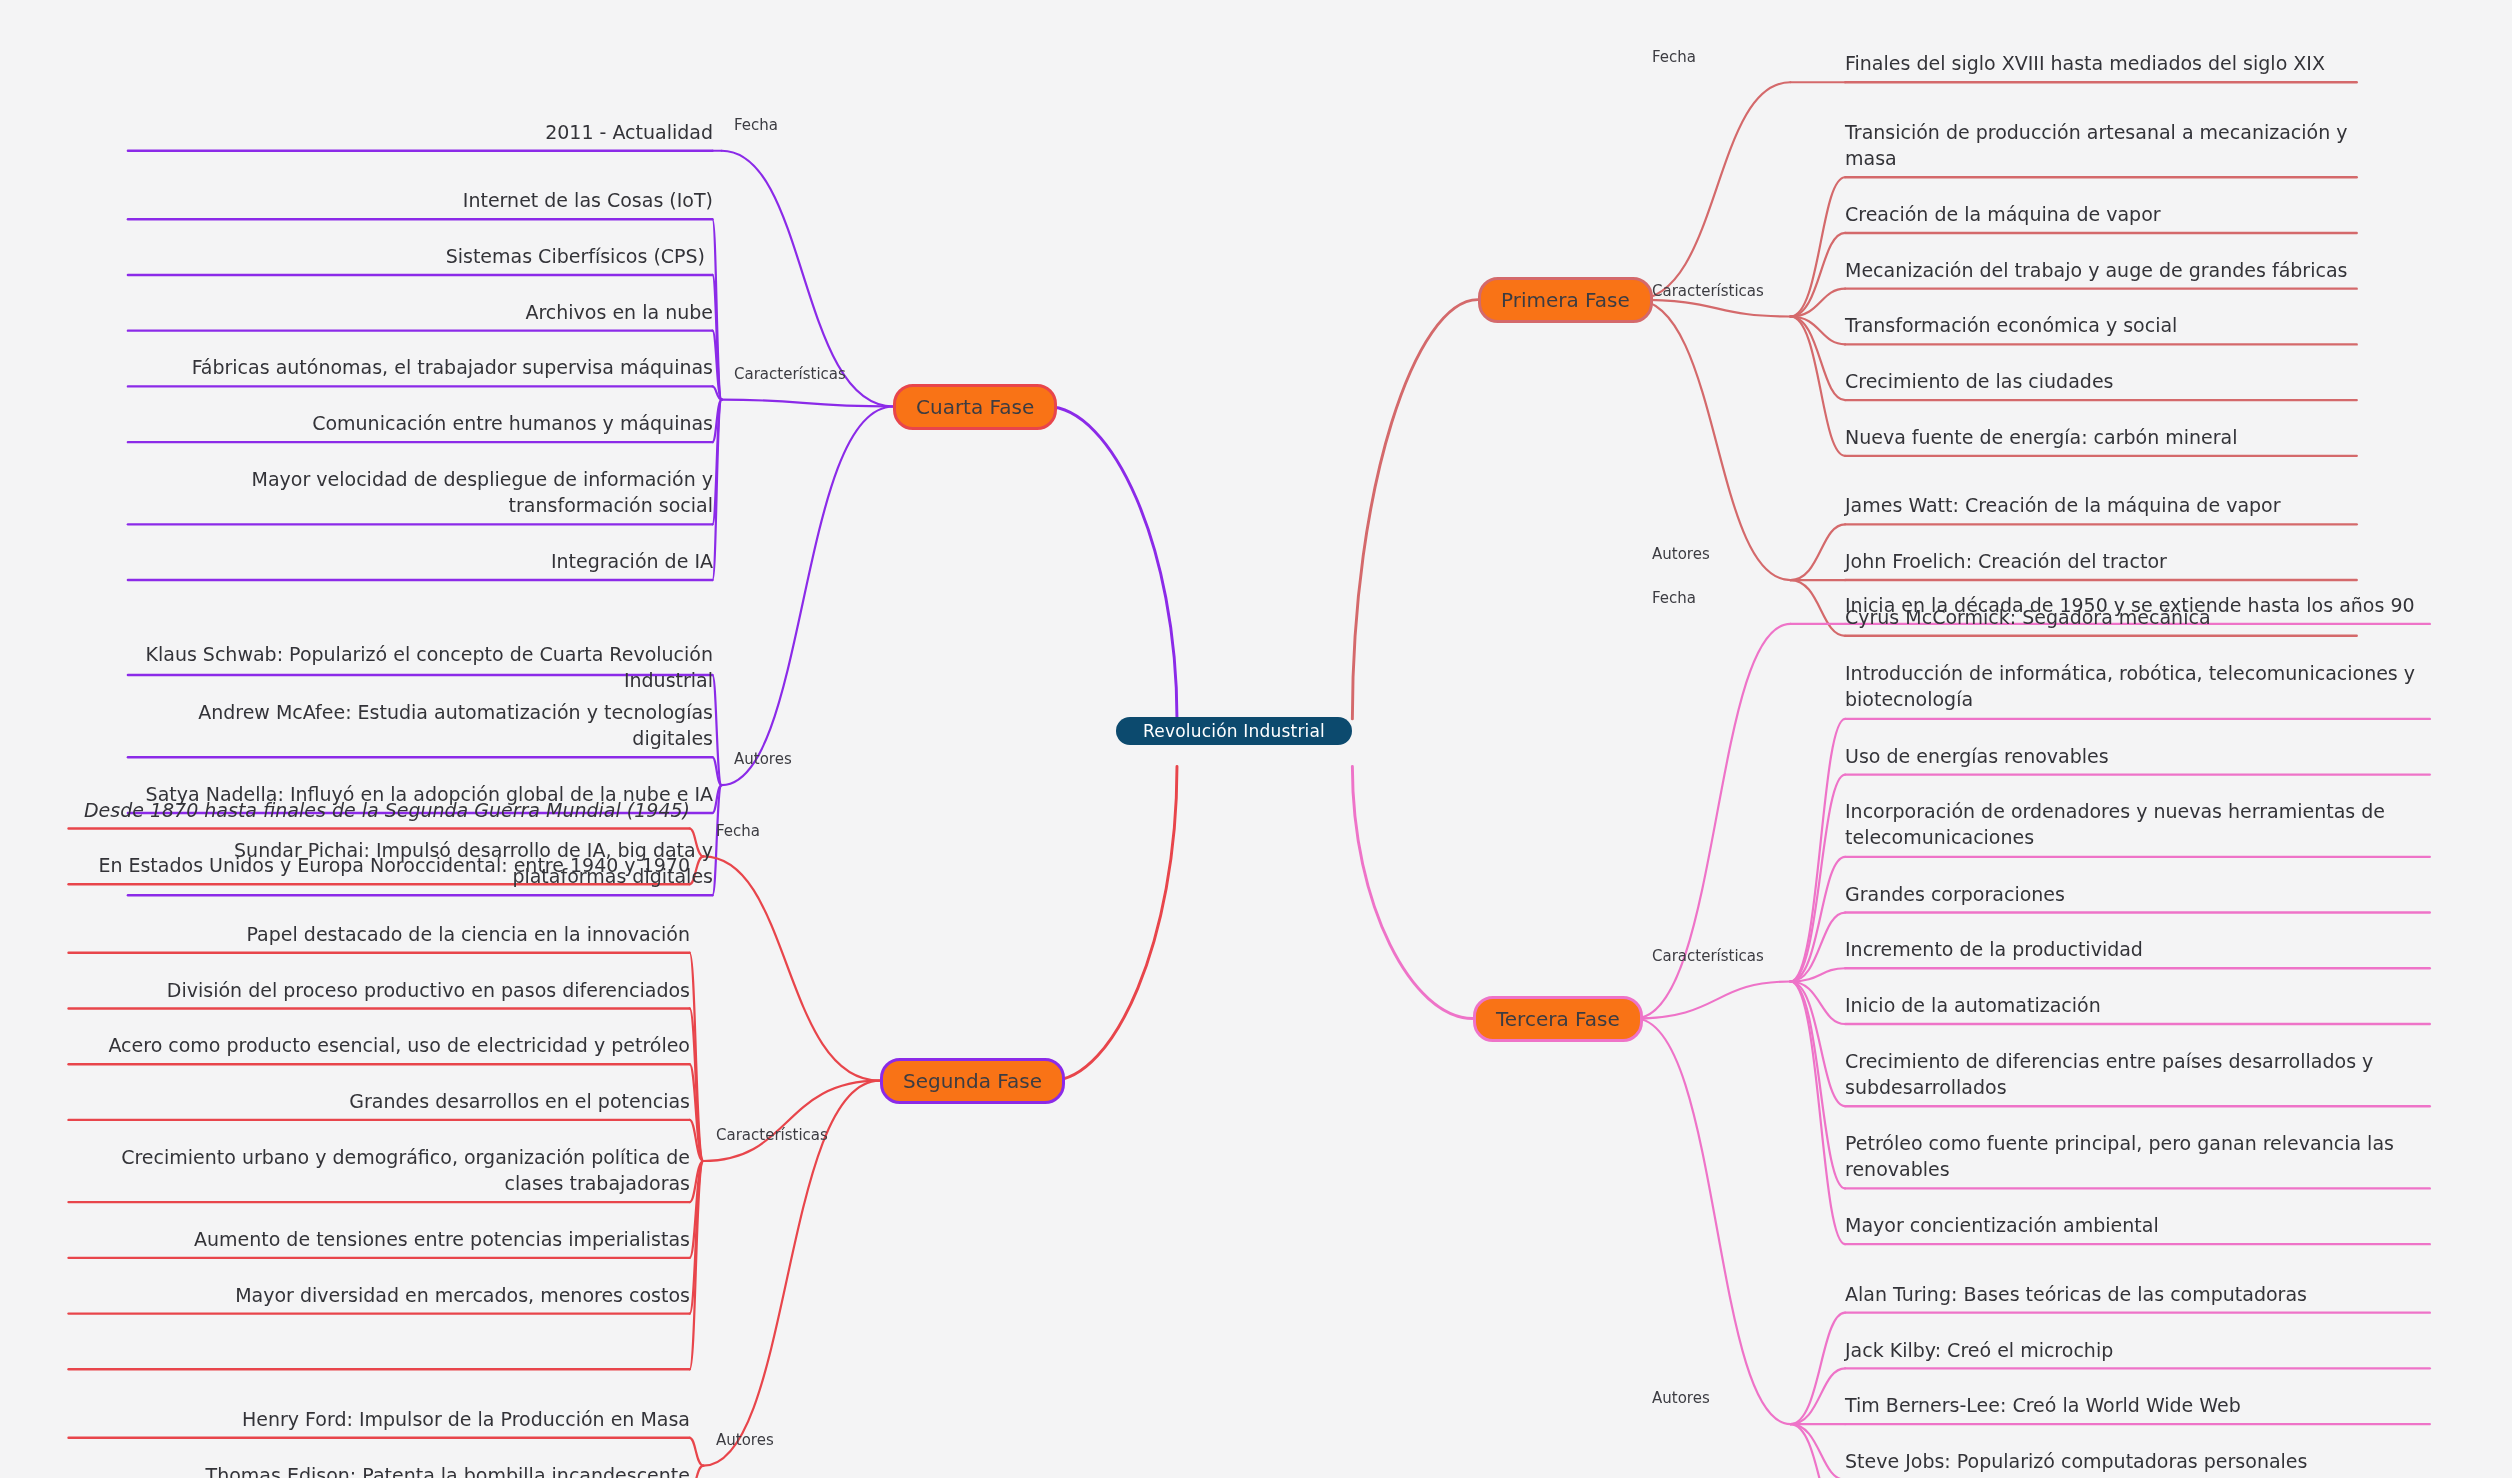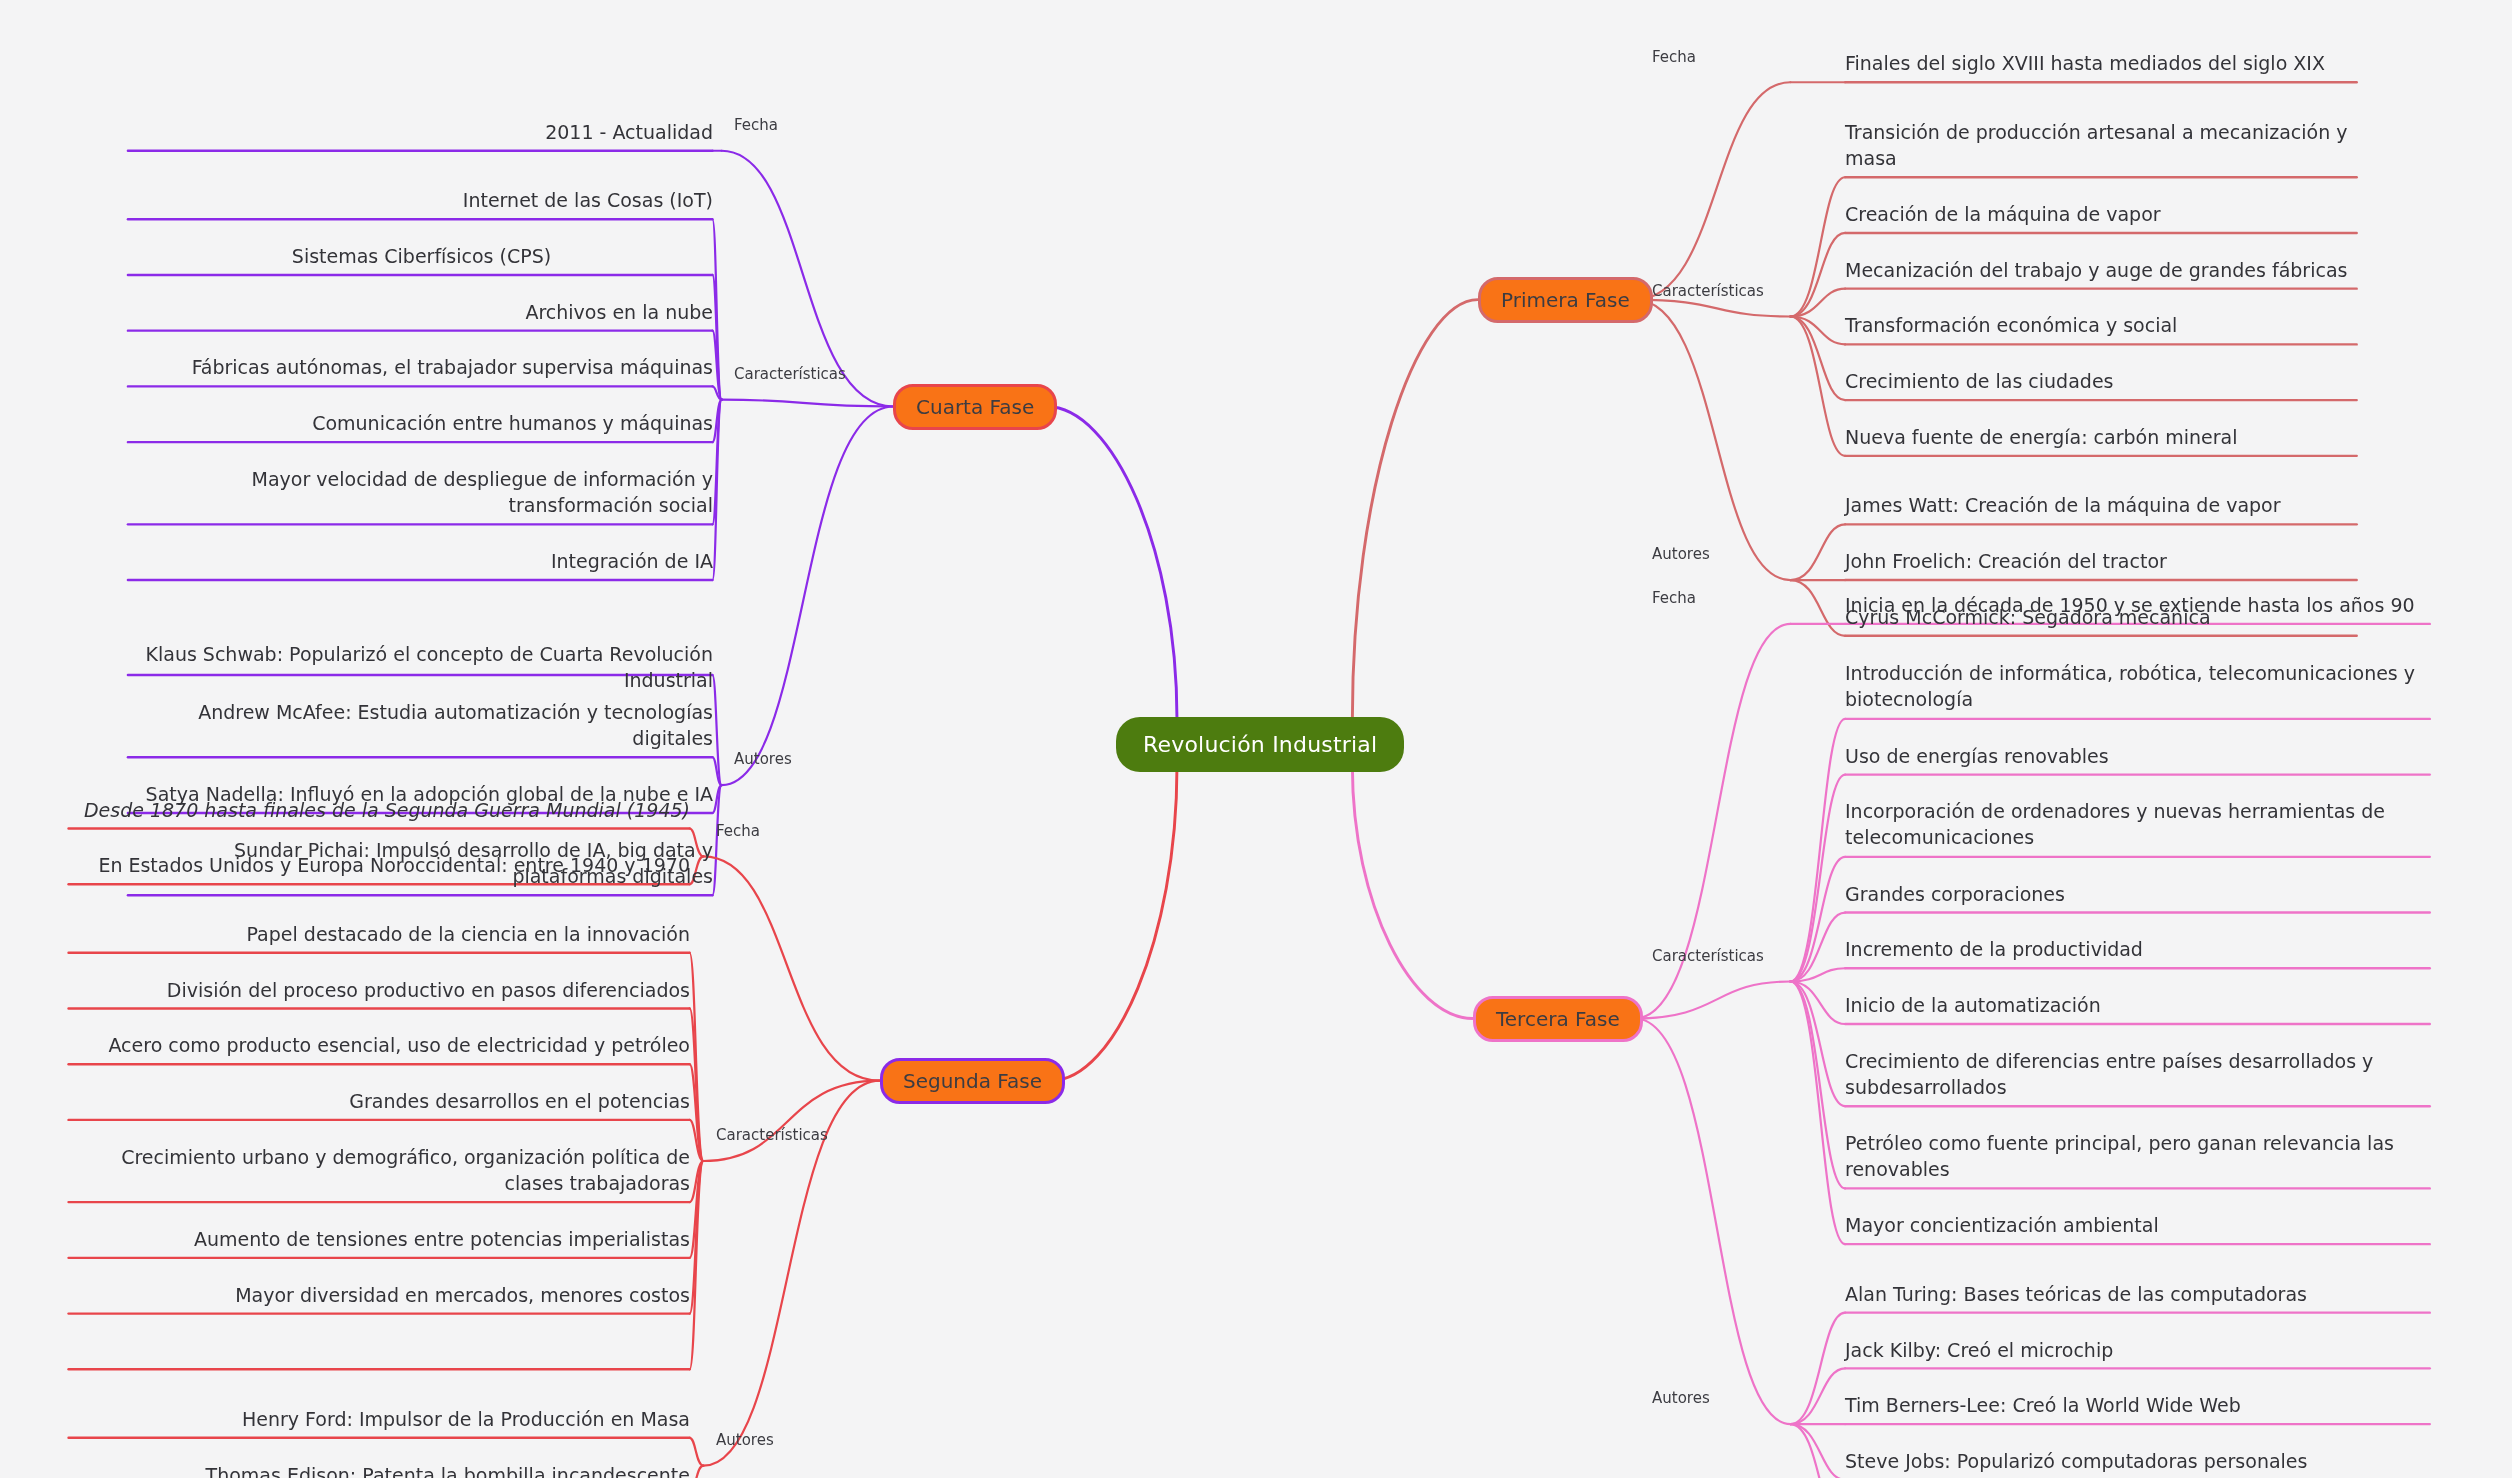--- a/index.html
+++ b/index.html
@@ -8,24 +8,24 @@
     background:#f4f4f5;
     font-family:"DejaVu Sans","Liberation Sans",sans-serif;
     overflow:hidden;position:relative;
   }
   #canvas{position:absolute;inset:0;width:2512px;height:1478px;}
   svg#wires{position:absolute;left:0;top:0;width:2512px;height:1478px;pointer-events:none;}
 
   
   .root{
     position:absolute;
-    background:#4d7c0f;color:#ffffff;
+    background:#0c4a6e;color:#ffffff;
     border-radius:24px;
-    padding:15px 27px;
-    font-size:22px;letter-spacing:0.2px;
+    padding:4px 27px;
+    font-size:17px;letter-spacing:0.2px;
     white-space:nowrap;
     z-index:5;
   }
 
   
   .phase{
     position:absolute;
     background:#f97316;
     border:3.7px solid #d4696b;
     border-radius:20px;
@@ -205,21 +205,21 @@
     <div class="cat" style="top: 947px; left: 1652px;">Características</div>
     <div class="leaf l" style="width: 585px; top: 1281px; left: 1845px;">Alan Turing: Bases teóricas de las computadoras</div>
     <div class="leaf l" style="width: 585px; top: 1337px; left: 1845px;">Jack Kilby: Creó el microchip</div>
     <div class="leaf l" style="width: 585px; top: 1392px; left: 1845px;">Tim Berners-Lee: Creó la World Wide Web</div>
     <div class="leaf l" style="width: 585px; top: 1448px; left: 1845px;">Steve Jobs: Popularizó computadoras personales</div>
     <div class="cat" style="top: 1389px; left: 1652px;">Autores</div>
     <div class="phase" style="left: 1473px; top: 996px; border-color: rgb(238, 115, 200);">Tercera Fase</div>
     <div class="leaf r" style="width: 585px; top: 119px; left: 128px;">2011 - Actualidad</div>
     <div class="cat" style="top: 116px; left: 734px;">Fecha</div>
     <div class="leaf r" style="width: 585px; top: 187px; left: 128px;">Internet de las Cosas (IoT)</div>
-    <div class="leaf r" style="width: 585px; top: 243px; left: 129px; text-align: center;">Sistemas Ciberfísicos (CPS)</div>
+    <div class="leaf r" style="width: 585px; top: 243px; left: 120px;">Sistemas Ciberfísicos (CPS)</div>
     <div class="leaf r" style="width: 585px; top: 299px; left: 128px;">Archivos en la nube</div>
     <div class="leaf r" style="width: 585px; top: 354px; left: 128px;">Fábricas autónomas, el trabajador supervisa máquinas</div>
     <div class="leaf r" style="width: 585px; top: 410px; left: 128px;">Comunicación entre humanos y máquinas</div>
     <div class="leaf r" style="width: 585px; top: 466px; left: 128px;">Mayor velocidad de despliegue de información y transformación social</div>
     <div class="leaf r" style="width: 585px; top: 548px; left: 128px;">Integración de IA</div>
     <div class="cat" style="top: 365px; left: 734px;">Características</div>
     <div class="leaf r" style="width: 585px; top: 617px; left: 128px; margin-top: 24px;">Klaus Schwab: Popularizó el concepto de Cuarta Revolución Industrial</div>
     <div class="leaf r" style="width: 585px; top: 699px; left: 128px;">Andrew McAfee: Estudia automatización y tecnologías digitales</div>
     <div class="leaf r" style="width: 585px; top: 781px; left: 128px;">Satya Nadella: Influyó en la adopción global de la nube e IA</div>
     <div class="leaf r" style="width: 585px; top: 837px; left: 128px;">Sundar Pichai: Impulsó desarrollo de IA, big data y plataformas digitales</div>

